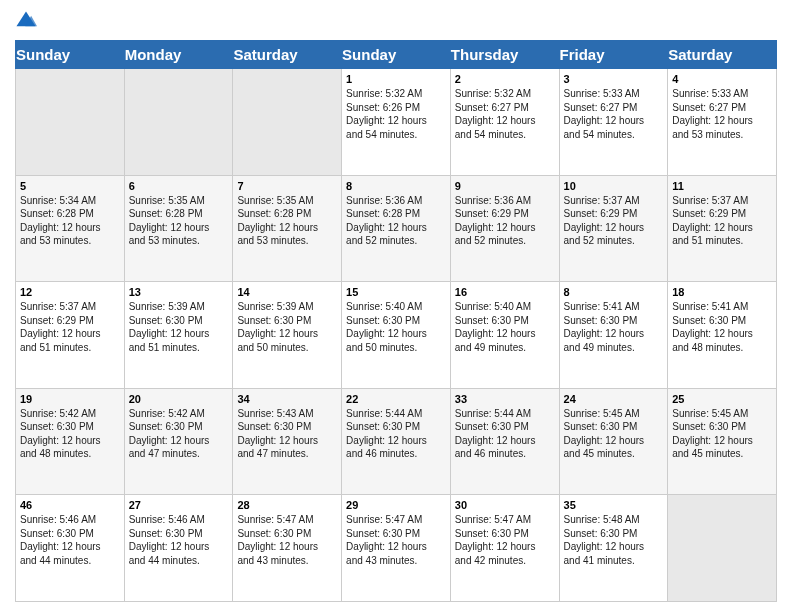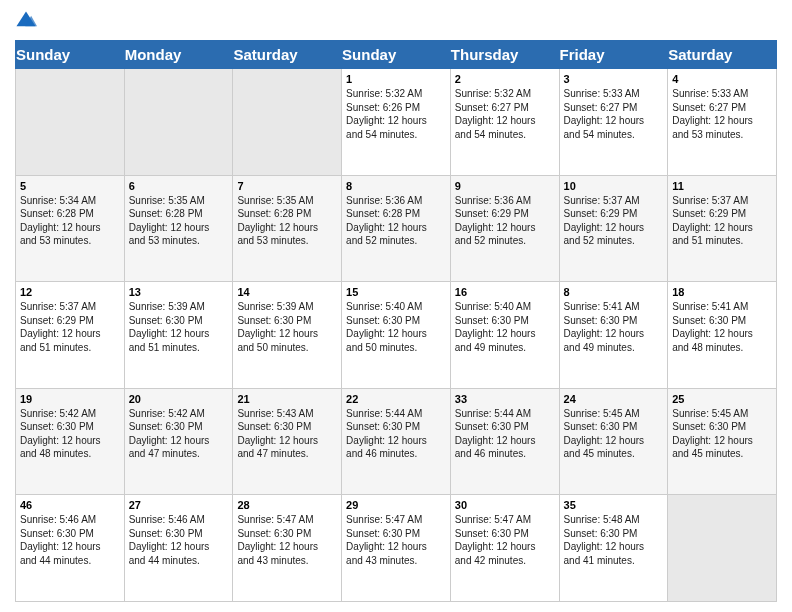--- a/index.html
+++ b/index.html
@@ -289,21 +289,21 @@
       </td>
           <td>
         <span class="day-num">20</span>
         <div class="day-info">
           <span>Sunrise: 5:42 AM</span><br>
           <span>Sunset: 6:30 PM</span><br>
           <span>Daylight: 12 hours and 47 minutes.</span>
         </div>
       </td>
           <td>
-        <span class="day-num">21</span>
+        <span class="day-num">34</span>
         <div class="day-info">
           <span>Sunrise: 5:43 AM</span><br>
           <span>Sunset: 6:30 PM</span><br>
           <span>Daylight: 12 hours and 47 minutes.</span>
         </div>
       </td>
           <td>
         <span class="day-num">22</span>
         <div class="day-info">
           <span>Sunrise: 5:44 AM</span><br>

